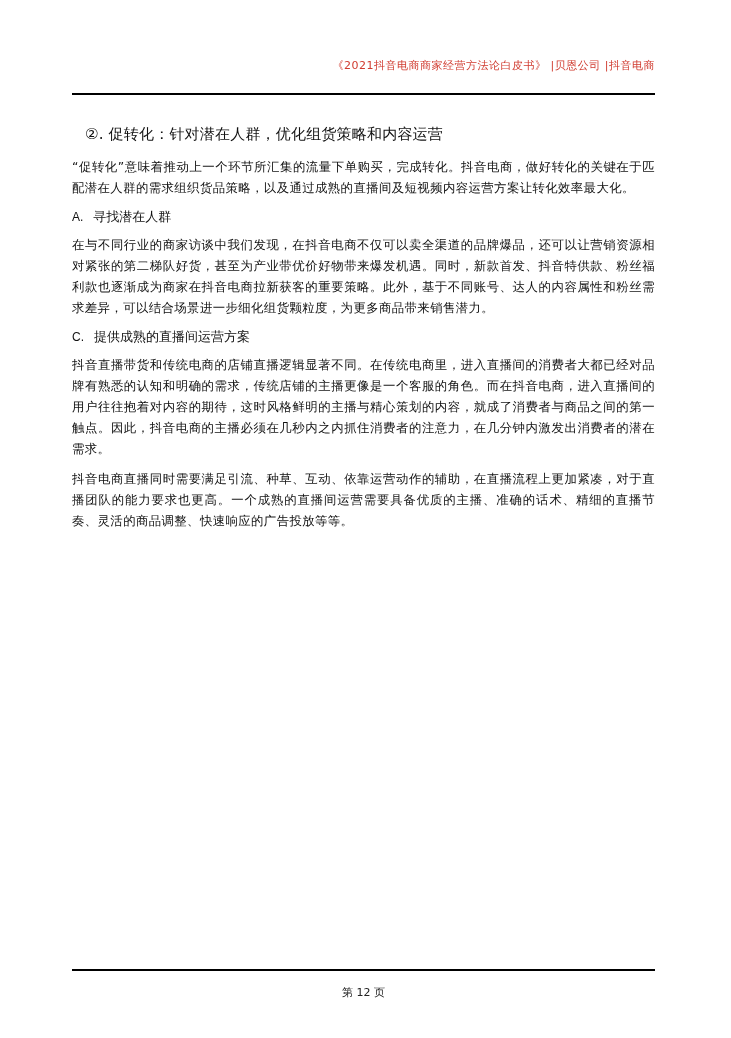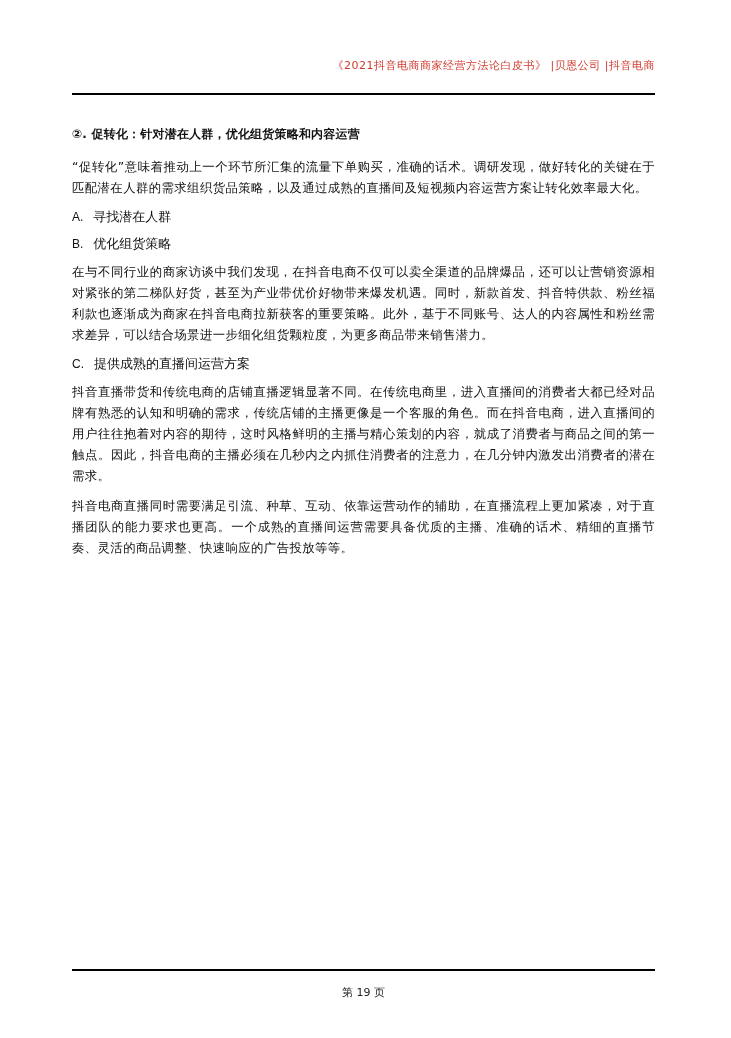--- a/index.html
+++ b/index.html
@@ -33,23 +33,23 @@
       height: 2px;
       background: #000000;
     }
     .content {
       position: absolute;
       left: 72px;
       top: 122px;
       width: 583px;
     }
     .section-title {
-      font-size: 12px;
-      font-weight: bold;
-      margin: 0 0 10px 0;
+      font-size: 15px;
+      font-weight: normal;
+      margin: 0 0 10px 13px;
       line-height: 24px;
       letter-spacing: 0.2px;
     }
     .para {
       font-size: 12.4px;
       line-height: 21px;
       margin: 0 0 9px 0;
       text-align: justify;
       letter-spacing: 0.4px;
     }
@@ -83,38 +83,35 @@
     }
   </style>
 </head>
 <body>
 
 <div class="page-header">《2021抖音电商商家经营方法论白皮书》  |贝恩公司  |抖音电商</div>
 <div class="header-rule"></div>
 
 <div class="content">
   <div class="section-title">②. 促转化：针对潜在人群，优化组货策略和内容运营</div>
-  <p class="para">“促转化”意味着推动上一个环节所汇集的流量下单购买，准确的话术。调研发现，做好转化的关键在于匹配潜在人群的需求组织货品策略，以及通过成熟的直播间及短视频内容运营方案让转化效率最大化。</p>
+  <p class="para">“促转化”意味着推动上一个环节所汇集的流量下单购买，完成转化。抖音电商，做好转化的关键在于匹配潜在人群的需求组织货品策略，以及通过成熟的直播间及短视频内容运营方案让转化效率最大化。</p>
 
   <div>
     <div class="sub-title">
       <span class="letter">A.</span><span>寻找潜在人群</span>
     </div>
   </div>
 
   <div>
-    <div class="sub-title">
-      <span class="letter">B.</span><span>优化组货策略</span>
-    </div>
     <p class="para">在与不同行业的商家访谈中我们发现，在抖音电商不仅可以卖全渠道的品牌爆品，还可以让营销资源相对紧张的第二梯队好货，甚至为产业带优价好物带来爆发机遇。同时，新款首发、抖音特供款、粉丝福利款也逐渐成为商家在抖音电商拉新获客的重要策略。此外，基于不同账号、达人的内容属性和粉丝需求差异，可以结合场景进一步细化组货颗粒度，为更多商品带来销售潜力。</p>
   </div>
 
   <div>
     <div class="sub-title">
       <span class="letter">C.</span><span>提供成熟的直播间运营方案</span>
     </div>
     <p class="para">抖音直播带货和传统电商的店铺直播逻辑显著不同。在传统电商里，进入直播间的消费者大都已经对品牌有熟悉的认知和明确的需求，传统店铺的主播更像是一个客服的角色。而在抖音电商，进入直播间的用户往往抱着对内容的期待，这时风格鲜明的主播与精心策划的内容，就成了消费者与商品之间的第一触点。因此，抖音电商的主播必须在几秒内之内抓住消费者的注意力，在几分钟内激发出消费者的潜在需求。</p>
     <p class="para">抖音电商直播同时需要满足引流、种草、互动、依靠运营动作的辅助，在直播流程上更加紧凑，对于直播团队的能力要求也更高。一个成熟的直播间运营需要具备优质的主播、准确的话术、精细的直播节奏、灵活的商品调整、快速响应的广告投放等等。</p>
   </div>
 </div>
 
 <div class="footer-rule"></div>
-<div class="page-number">第 19 页</div>
+<div class="page-number">第 12 页</div>
 
 </body></html>

